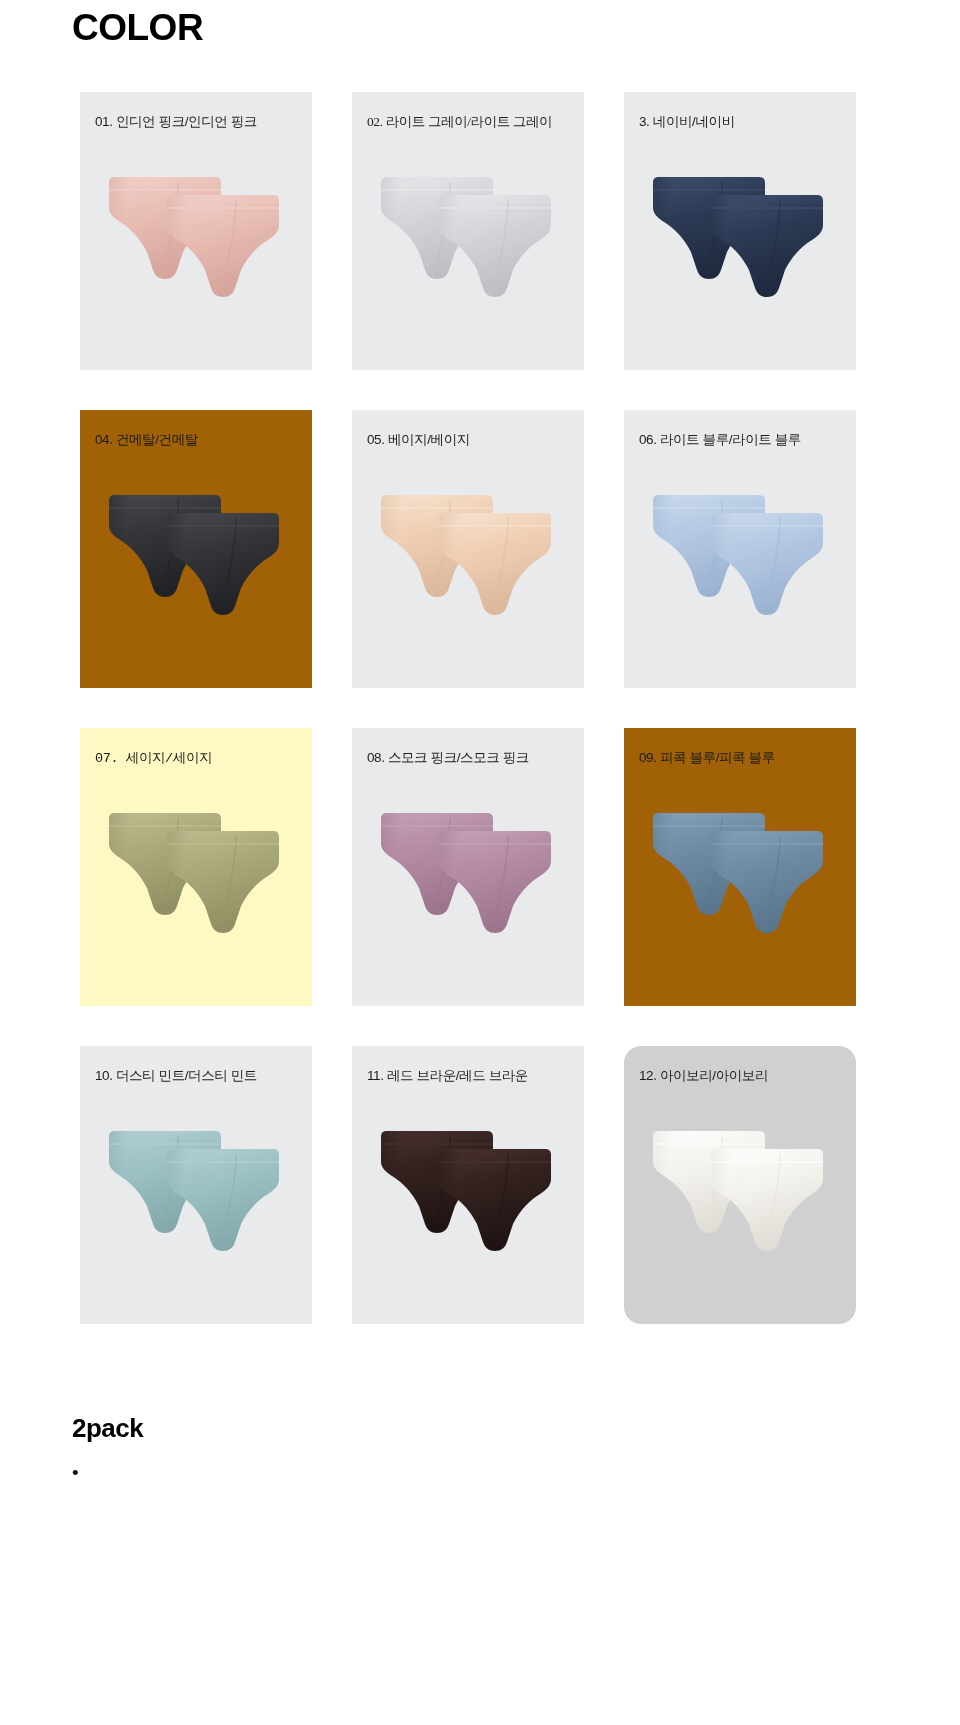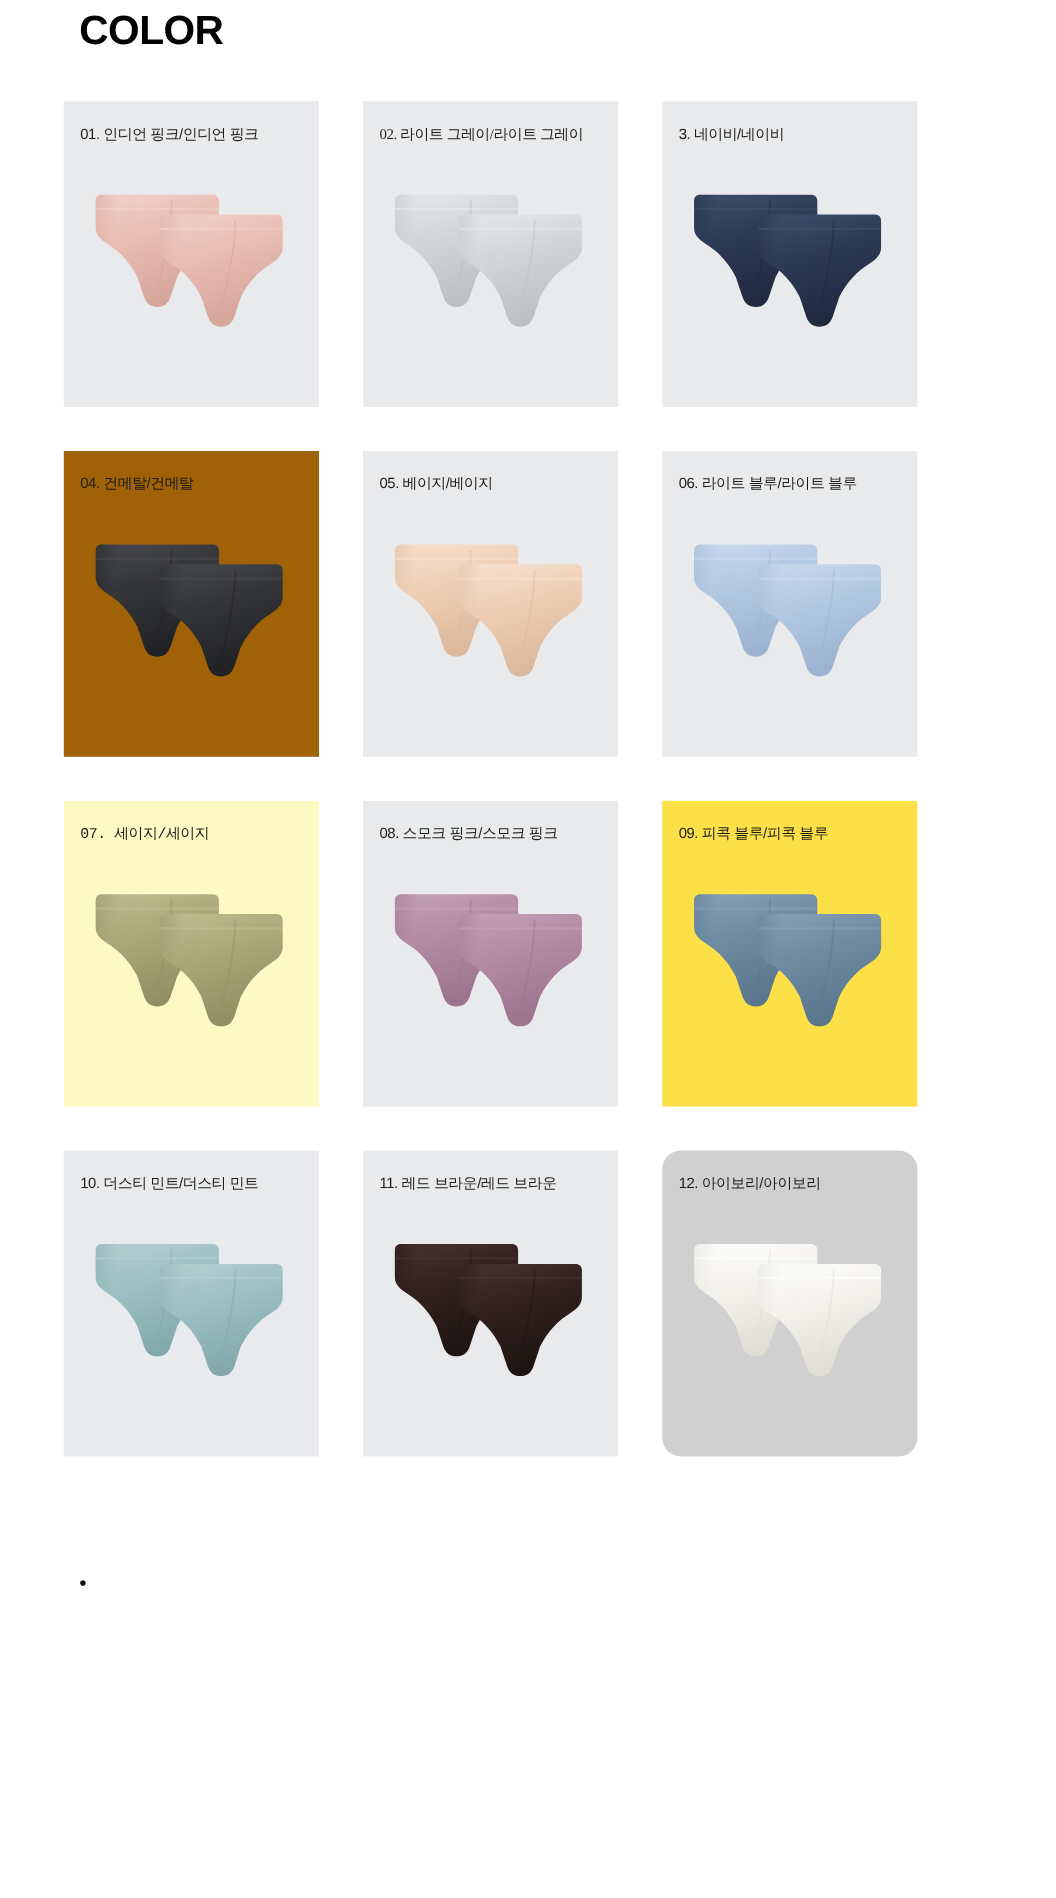--- a/index.html
+++ b/index.html
@@ -27,21 +27,21 @@
     font-size: 37px;
     font-weight: 700;
     letter-spacing: -0.5px;
     color: #000000;
     line-height: 1.2;
   }
 
   
   .color-grid {
     position: absolute;
-    left: 58px;
+    left: 80px;
     top: 92px;
     width: 816px;
     display: grid;
     grid-template-columns: repeat(3, 232px);
     grid-column-gap: 16px;
     grid-row-gap: 17px;
     gap: 40px;
   }
 
   .color-card {
@@ -705,21 +705,21 @@
              C34 62 24 52 14 46
              C8 42 3 38 3 31
              Z" fill="url(#g7f)"></path>
     <path d="M3 7 C3 3 5 1 9 1 L40 1 L40 30 C40 40 22 48 12 44 C6 40 3 37 3 31 Z" fill="url(#g7fs)"></path>
     <path d="M72 6 C72 30 66 56 60 84" fill="none" stroke="#9c748c" stroke-opacity="0.45" stroke-width="1.6"></path>
     <path d="M3 14 L115 14" fill="none" stroke="#c8a4b8" stroke-opacity="0.5" stroke-width="2"></path>
   </svg>
       </div>
     </div>
   </div>
-      <div class="color-card" style="background: #fde047;">
+      <div class="color-card" style="background: #a16207;">
     <div class="card-label">09. 피콕 블루/피콕 블루</div>
     <div class="garment-stage">
       <div class="brief back">
 
   <svg viewBox="0 0 118 104">
     <defs>
       <linearGradient id="g8b" x1="0" y1="0" x2="0.35" y2="1">
         <stop offset="0%" stop-color="#88a3b9"></stop>
         <stop offset="45%" stop-color="#6e8ba3"></stop>
         <stop offset="100%" stop-color="#5a768d"></stop>
@@ -992,18 +992,19 @@
     <path d="M3 7 C3 3 5 1 9 1 L40 1 L40 30 C40 40 22 48 12 44 C6 40 3 37 3 31 Z" fill="url(#g11fs)"></path>
     <path d="M72 6 C72 30 66 56 60 84" fill="none" stroke="#e0ddd6" stroke-opacity="0.45" stroke-width="1.6"></path>
     <path d="M3 14 L115 14" fill="none" stroke="#ffffff" stroke-opacity="0.5" stroke-width="2"></path>
   </svg>
       </div>
     </div>
   </div>
     </div>
 
   <div class="footer-block">
+    <div class="footer-title">2pack</div>
     <div class="footer-bullet">
       <span class="bullet-dot">•</span>
     </div>
   </div>
 
 </div>
 
 </body></html>

